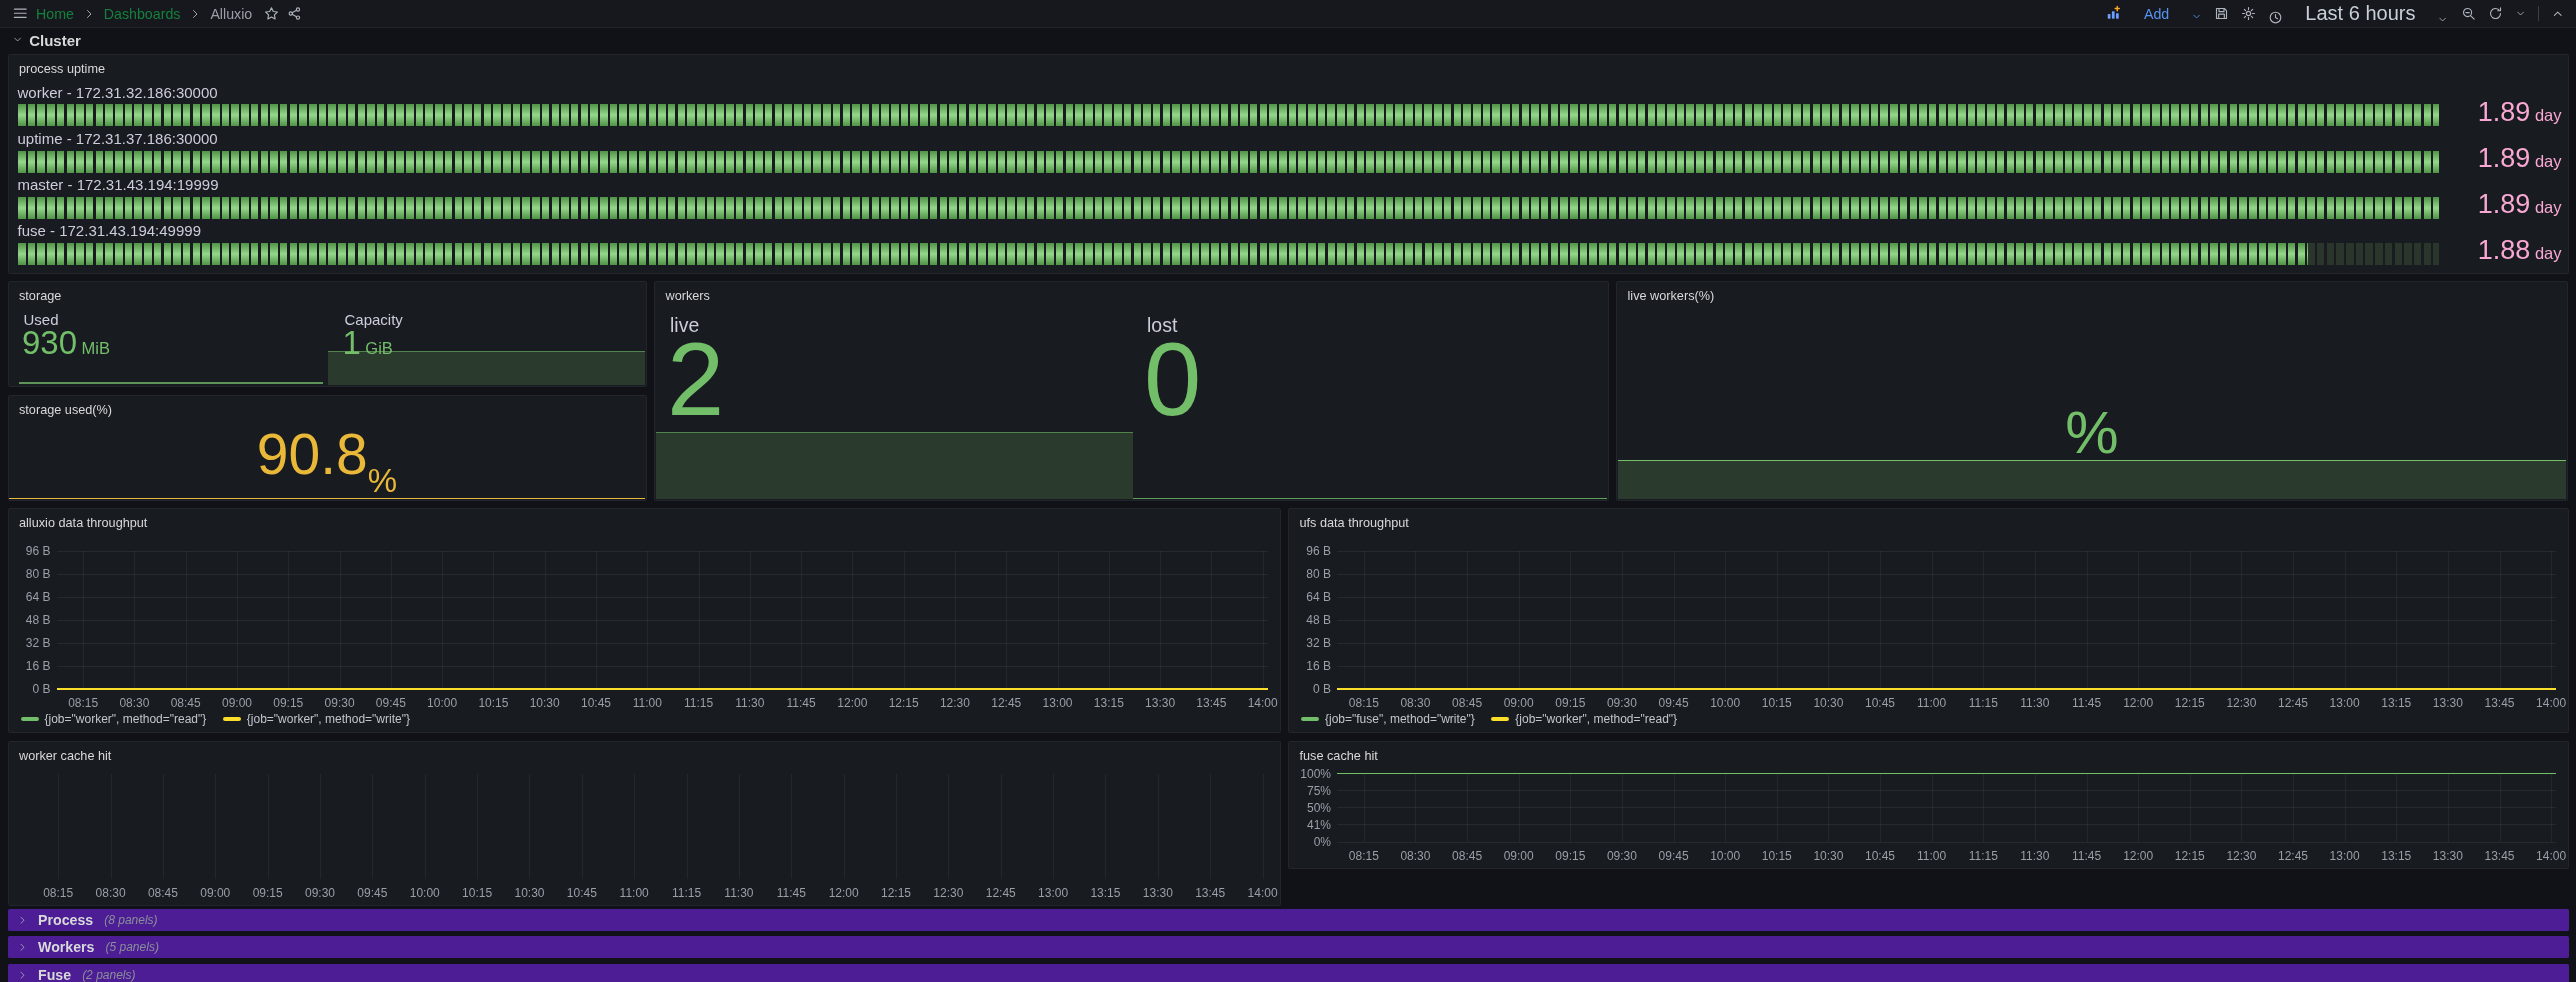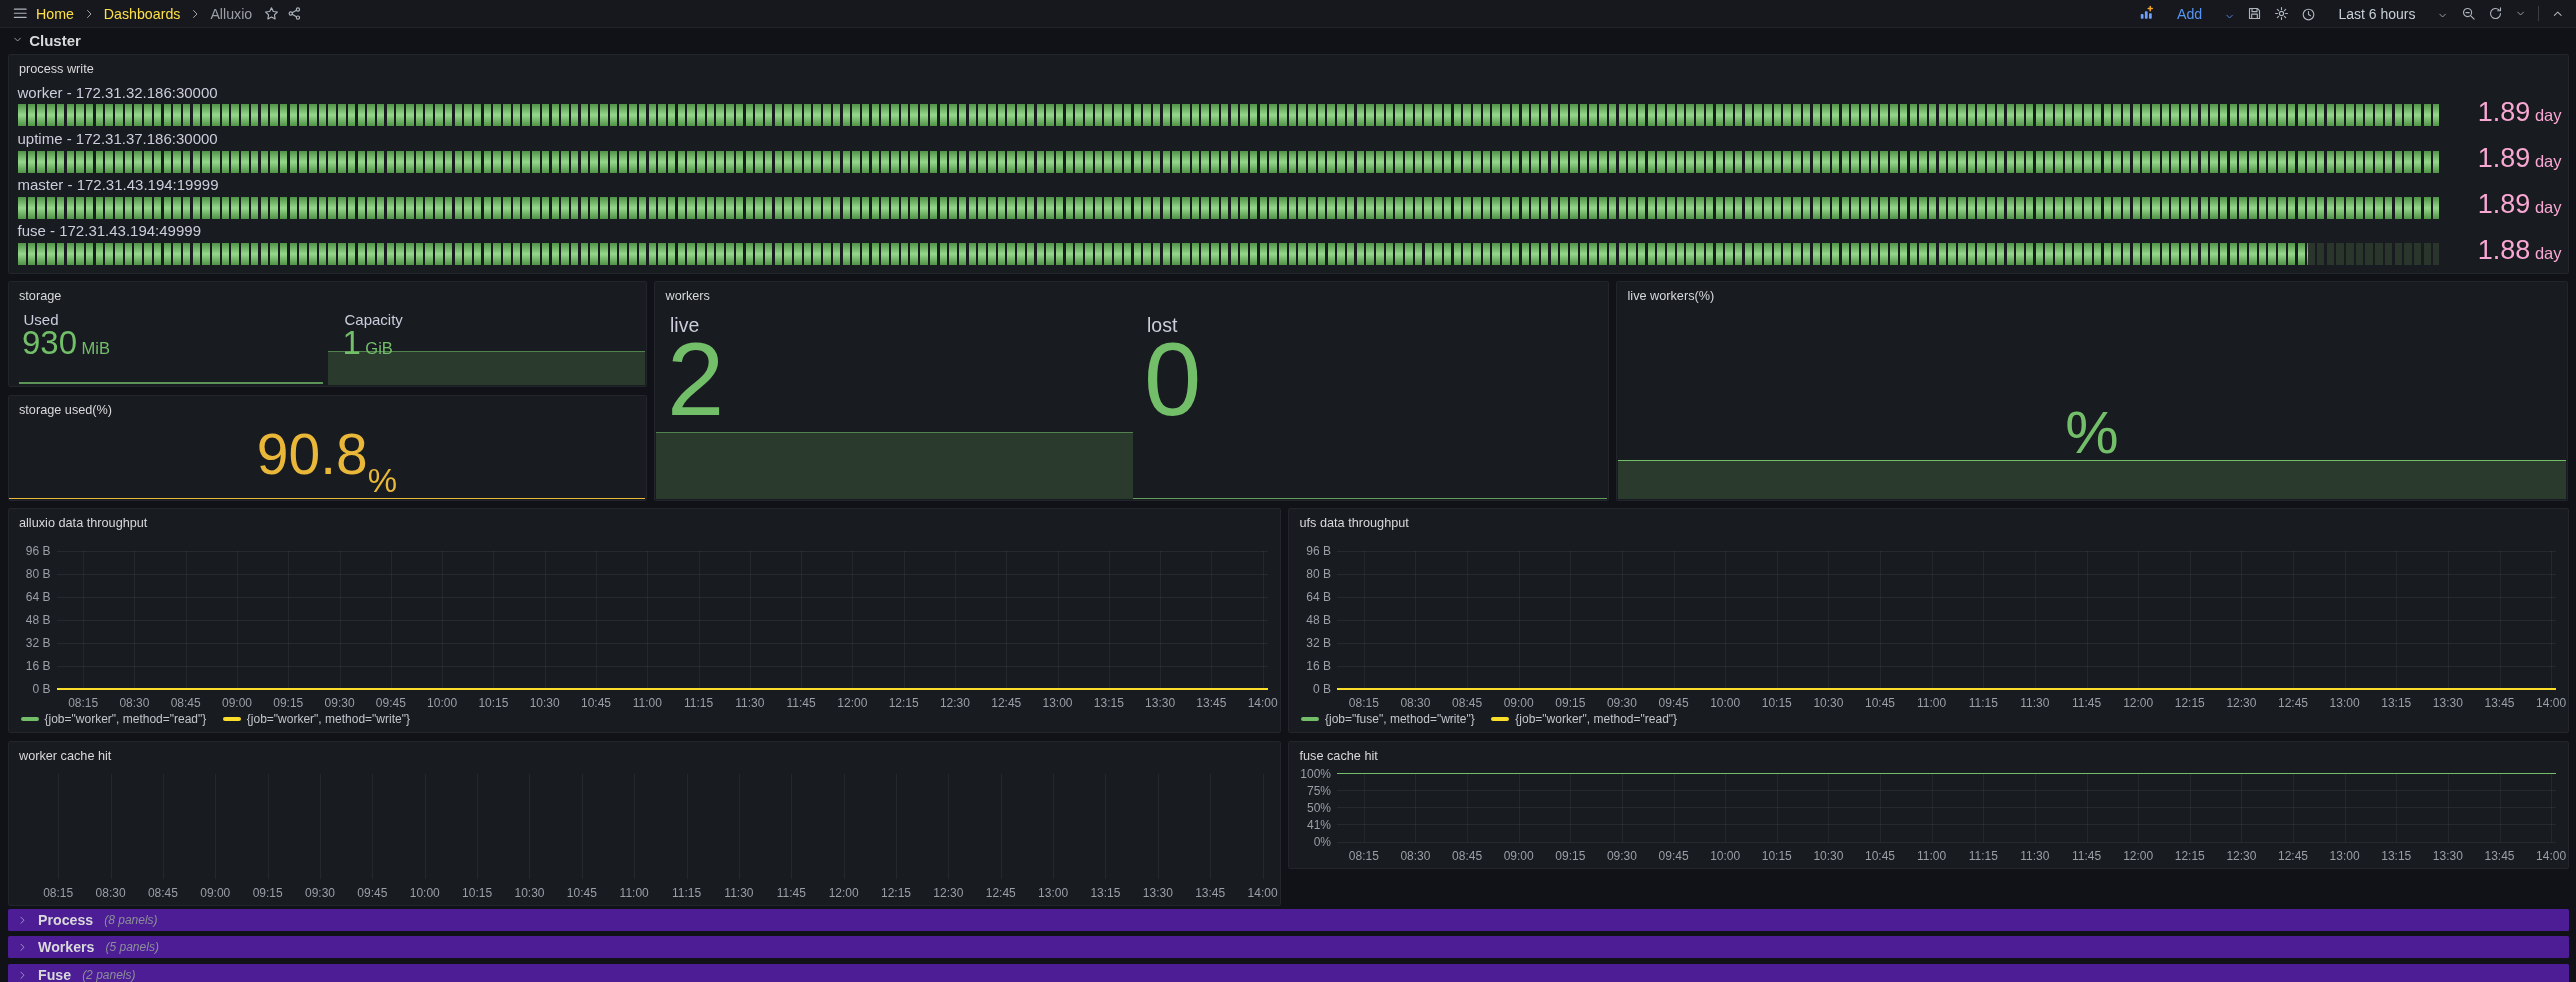--- a/index.html
+++ b/index.html
@@ -14,26 +14,26 @@
   .ic { stroke:#aeb4bd; stroke-width:1.8; fill:none; stroke-linecap:round; stroke-linejoin:round; }
 
   
   .navbar {
     position:absolute; top:0; left:0; right:0; height:28px;
     background:#16181d; border-bottom:0.7px solid #202329;
     display:flex; align-items:center; padding:0 12px;
   }
   .nav-left { display:flex; align-items:center; gap:7.5px; }
   .nav-right { margin-left:auto; display:flex; align-items:center; gap:12px; }
-  .crumb { font-size:14.2px; color:#fde047; cursor:pointer; }
+  .crumb { font-size:14.2px; color:#15803d; cursor:pointer; }
   .crumb.current { color:#9a9fa8; }
   .crumb-sep { color:#62656c; margin:0 1.5px; display:flex; }
   .iconbtn { display:flex; align-items:flex-end; gap:22px; cursor:pointer; }
   .add-label { color:#5794F2; font-size:14.2px; font-weight:500; }
-  .time-label { color:#c7d0d9; font-size:14px; }
+  .time-label { color:#c7d0d9; font-size:20px; }
   .nav-divider { width:0.7px; height:15px; background:#3b3e45; }
 
   
   .section-header {
     position:absolute; display:flex; align-items:center; gap:6px;
     font-size:15px; font-weight:600; color:#d8d9da; cursor:pointer;
   }
   .rowstrip {
     position:absolute; left:7.5px; width:2561px; height:22px;
     background:#4c1d95; border-radius:1.5px;
@@ -192,21 +192,21 @@
 </div>
 
 <div class="section-header" style="top:31.5px; left:12px;">
   <svg class="ic" width="11.2" height="11.2" viewBox="0 0 24 24">
       <path d="M6 9l6 6 6-6"></path>
     </svg>
   <span>Cluster</span>
 </div>
 
 <div class="panel" style="left:7.5px; top:54px; width:2561px; height:220px;">
-  <div class="panel-title">process write</div>
+  <div class="panel-title">process uptime</div>
   <div id="gauge-rows">
       <div class="gauge-row-label" style="top: 28.5px;">worker - 172.31.32.186:30000</div>
       <div class="gauge-track" style="top: 49px;">
         <div class="gauge-unlit"></div>
         <div class="gauge-lit" style="width: 100%;"></div>
       </div>
       <div class="gauge-value" style="top: 42px;"><span class="num">1.89</span><span class="unit">day</span></div>
       <div class="gauge-row-label" style="top: 75px;">uptime - 172.31.37.186:30000</div>
       <div class="gauge-track" style="top: 96px;">
         <div class="gauge-unlit"></div>

